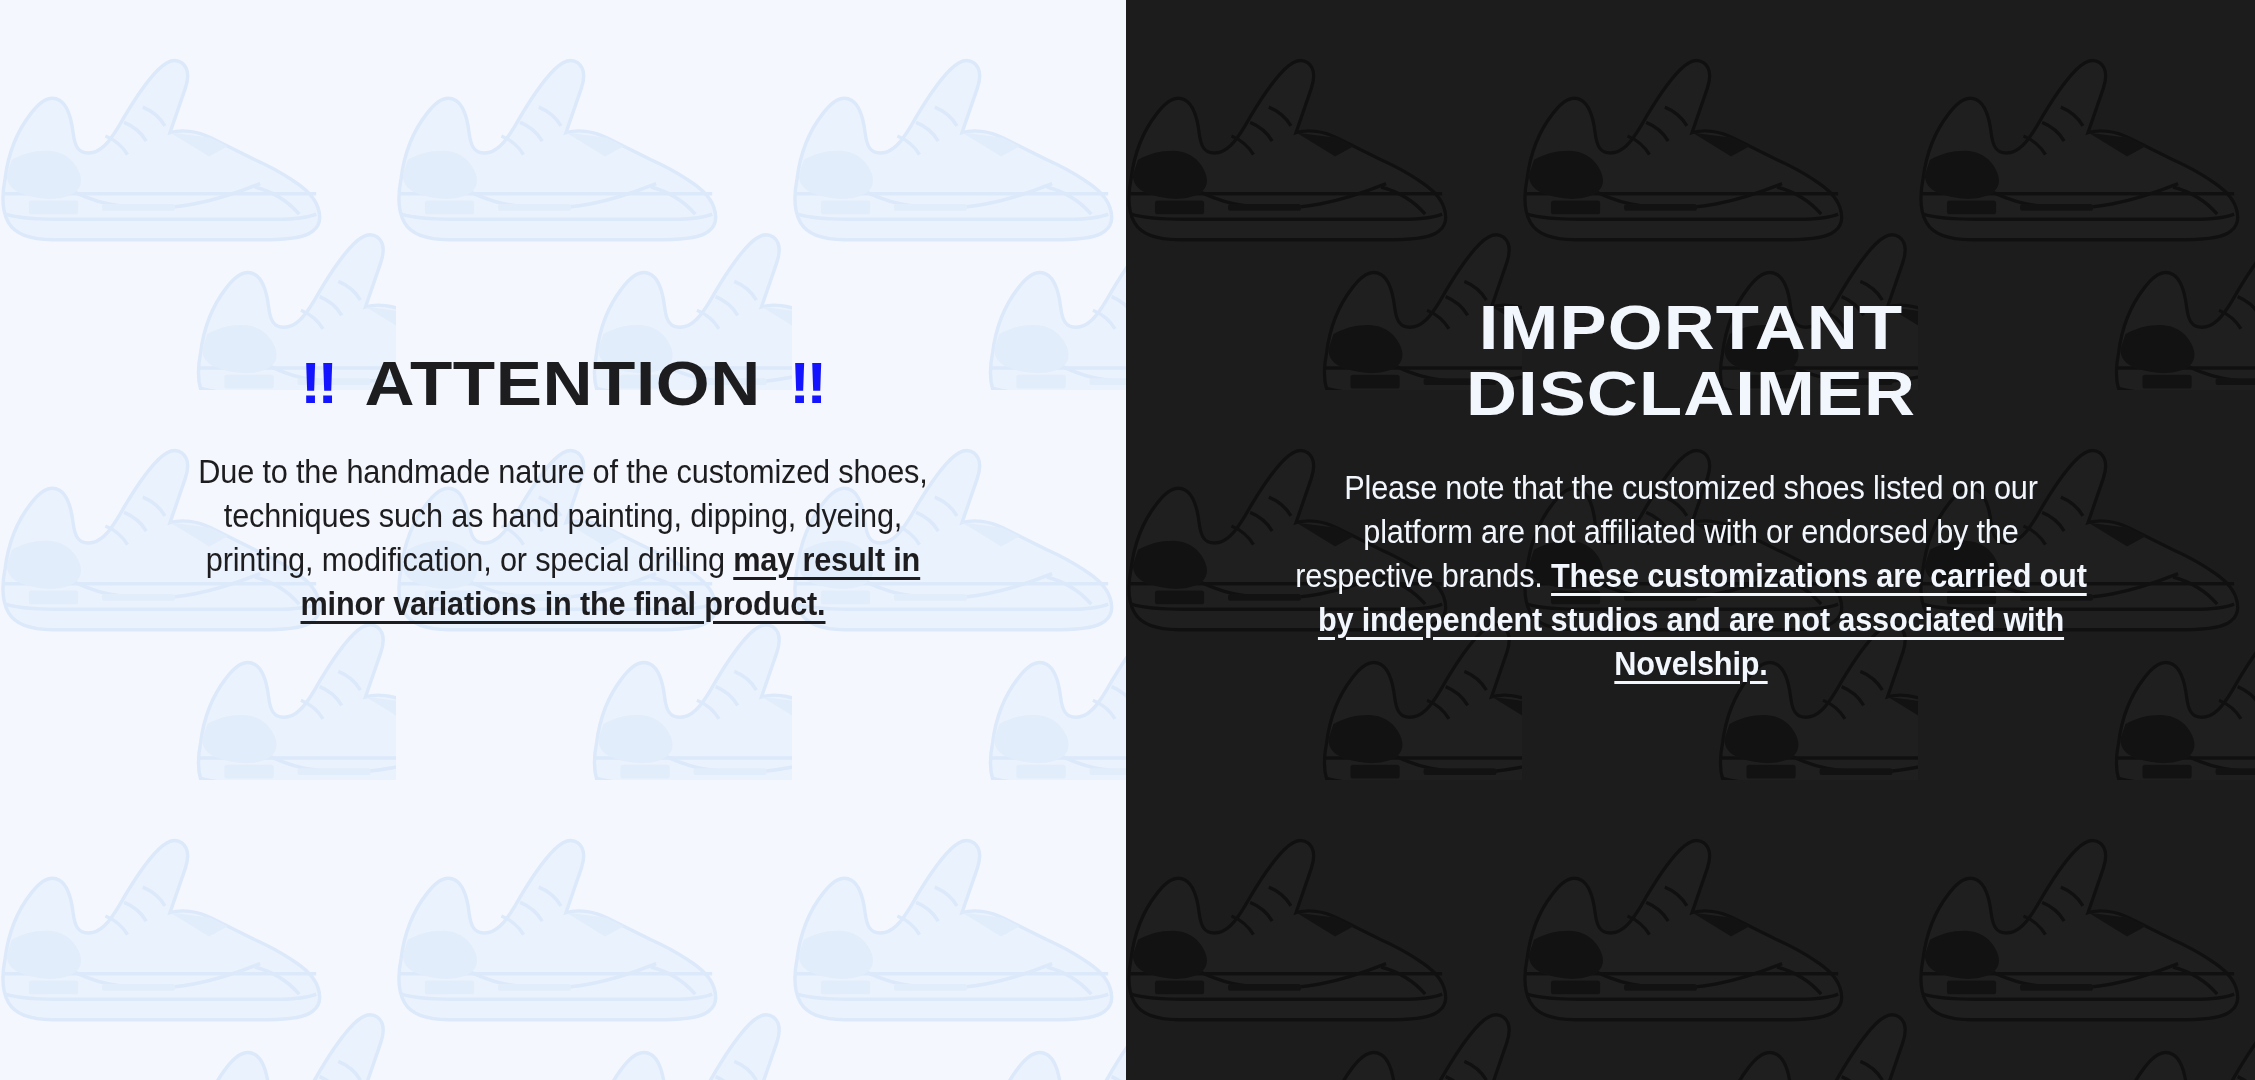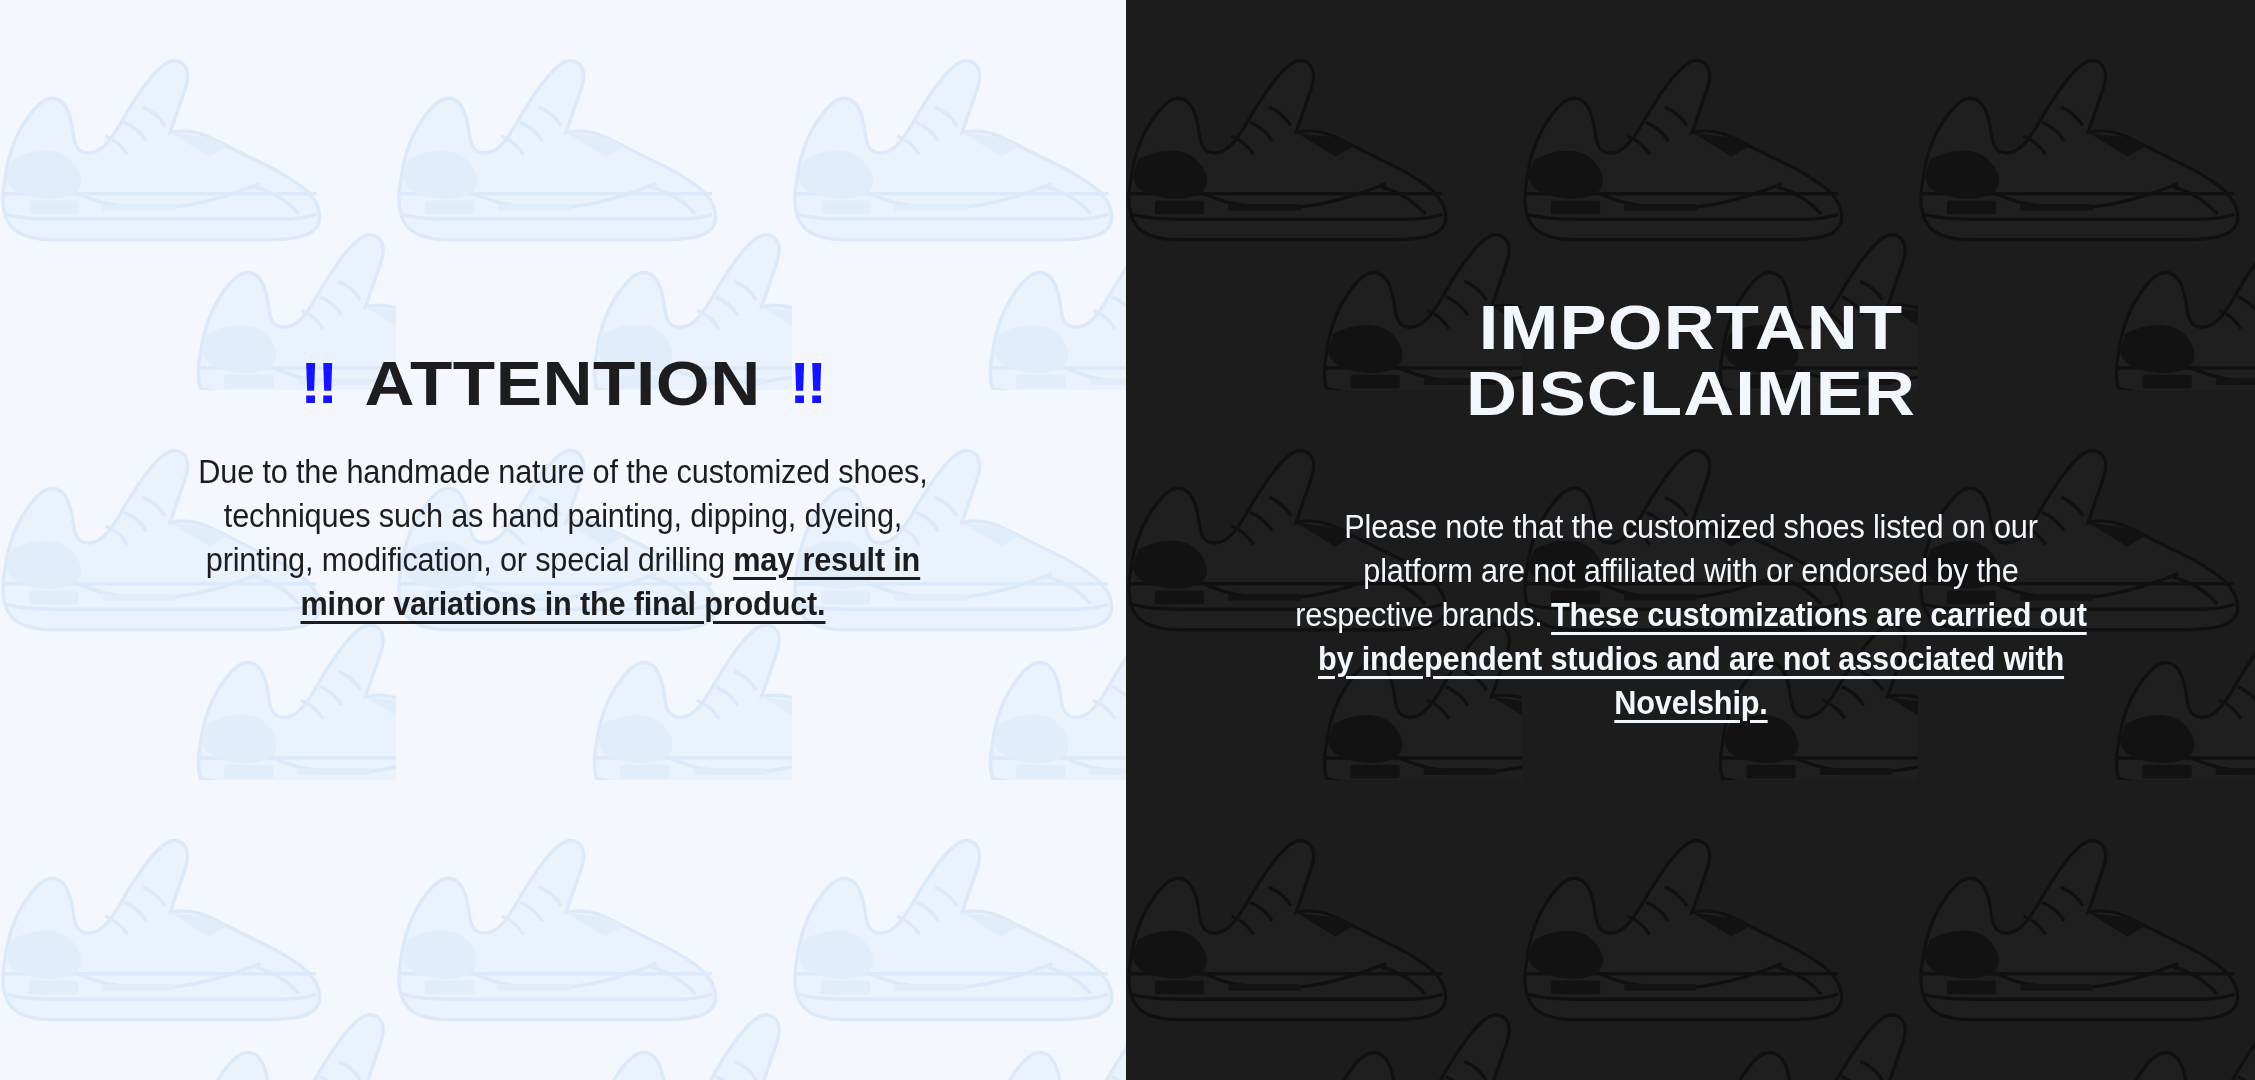--- a/index.html
+++ b/index.html
@@ -59,21 +59,21 @@
   .content {
     position: relative;
     z-index: 2;
     width: 100%;
     display: flex;
     flex-direction: column;
     align-items: center;
     text-align: center;
   }
   .content--light { padding-top: 352px; }
-  .content--dark  { padding-top: 295px; gap: 39px; }
+  .content--dark  { padding-top: 295px; }
 
   
   .heading {
     margin: 0;
     font-weight: 700;
     letter-spacing: 0.5px;
     text-transform: uppercase;
     white-space: nowrap;
     display: flex;
     align-items: center;

